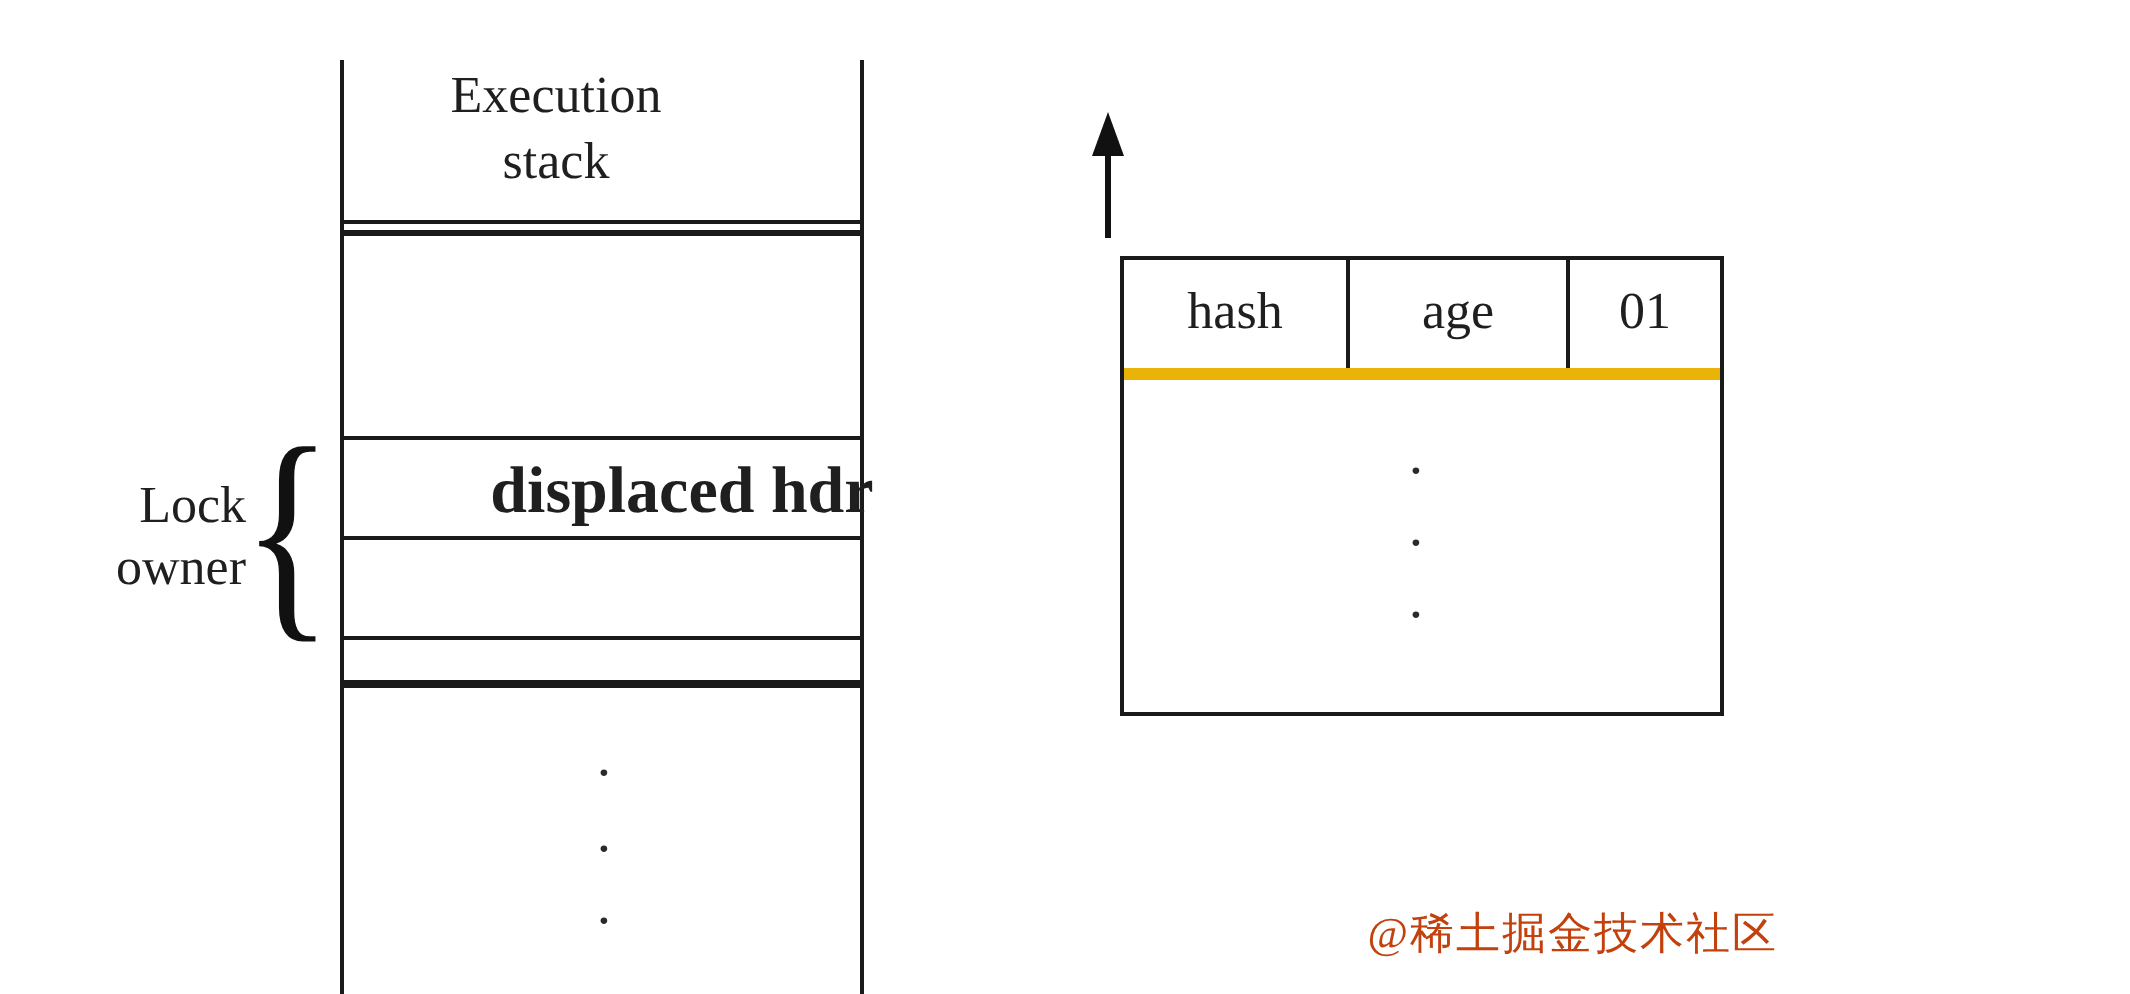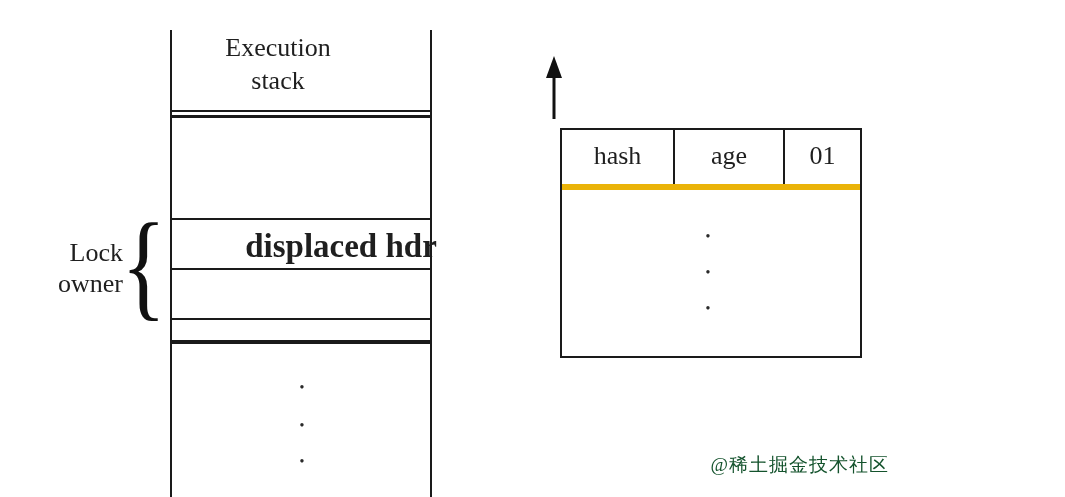--- a/index.html
+++ b/index.html
@@ -67,21 +67,21 @@
   
   .mark-label{
     position:absolute;left:878px;top:106px;width:168px;
     text-align:center;font-size:26px;
   }
   .mark-arrow{position:absolute;left:903px;top:148px;}
   .up-arrow{position:absolute;left:371px;top:25px;}
   
   .watermark{
     position:absolute;right:16px;top:452px;
-    font-size:19px;color:#14532d;letter-spacing:1px;margin-left:31px;
+    font-size:22px;color:#c2410c;letter-spacing:1px;margin-left:31px;
   }
 </style>
 </head>
 <body>
 
 <div class="canvas">
 
   <div class="stack">
 
     <div class="two-line exec-label">

